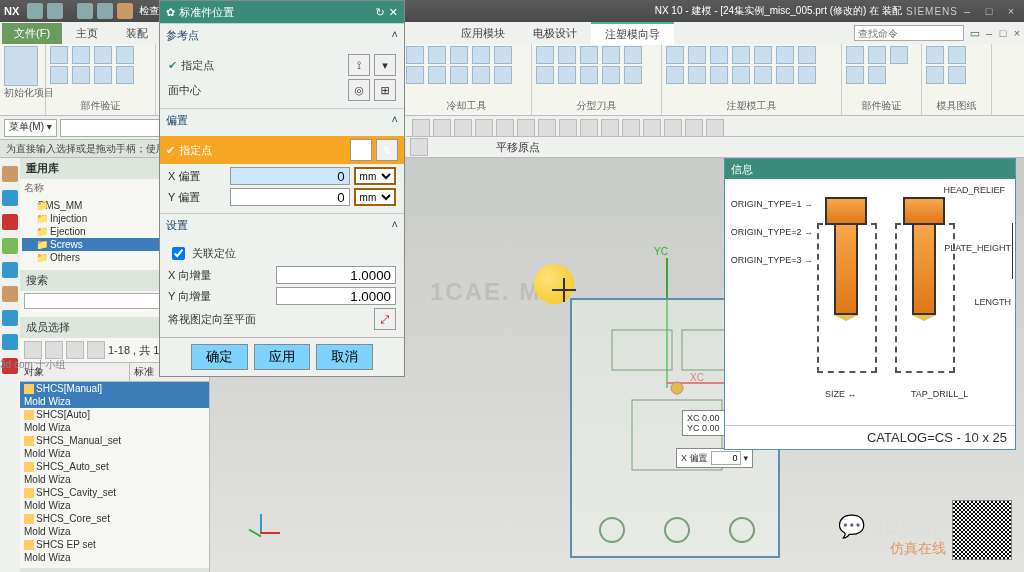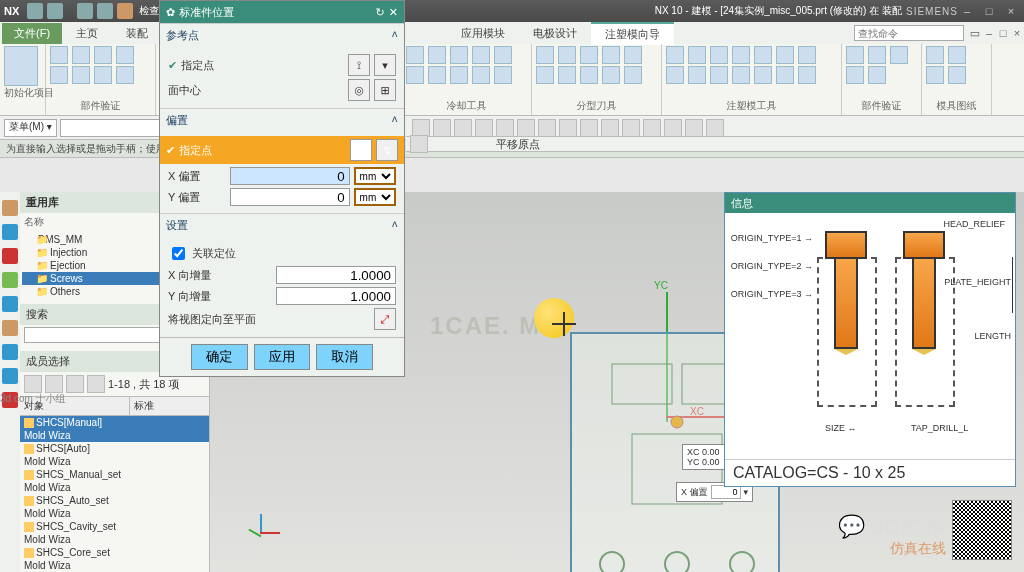--- a/index.html
+++ b/index.html
@@ -32,21 +32,21 @@
   
   
   .tbrow { height:24px; background:#eef1ee; display:flex; align-items:center; gap:3px; padding:0 4px; border-bottom:1px solid #bbb; }
   .tbi { width:18px; height:18px; background:#ddd; border:1px solid #bbb; }
   .tsel { height:18px; border:1px solid #aaa; background:#fff; padding:0 4px; font-size:10px; }
   
   
   .hint { height:18px; background:#dde4dc; padding:2px 6px; font-size:10px; color:#444; border-bottom:1px solid #bbb; }
   
   
-  .main { position:absolute; top:158px; left:0; right:0; bottom:0; display:flex;margin-top:34px; }
+  .main { position:absolute; top:158px; left:0; right:0; bottom:0; display:flex; }
   
   
   .leftstrip { width:20px; background:#eef1ee; display:flex; flex-direction:column; gap:8px; padding-top:8px; align-items:center; }
   .ls-icon { width:16px; height:16px; background:#c96; border-radius:2px; }
   .ls-icon.b2 { background:#39c; }
   .ls-icon.b3 { background:#c33; }
   
   
   .reuse { width:190px; background:#f6f6f3; border-right:1px solid #bbb; display:flex; flex-direction:column; }
   .rhdr { background:#dce6dc; padding:3px 6px; font-weight:bold; }
@@ -76,21 +76,21 @@
   .drow { display:flex; align-items:center; margin:3px 0; gap:4px; }
   .drow label { width:60px; }
   .drow.hi { background:#f5a623; color:#fff; padding:3px 6px; margin:0 -8px; }
   .numbox { width:120px; height:18px; border:1px solid #999; background:#fff; text-align:right; padding:0 4px; }
   .unitsel { width:44px; height:18px; border:2px solid #a16207; background:#fff; font-size:10px; }
   .ibtn { width:22px; height:22px; border:1px solid #999; background:#f0f0f0; display:flex; align-items:center; justify-content:center; }
   .dlgbtns { display:flex; justify-content:center; gap:6px; padding:6px; border-top:1px solid #bbb; }
   .dlgbtns button { padding:3px 14px; background:#7dd3fc; border:1px solid #888; }
   
   
-  .tb2 { position:absolute; left:406px; top:136px; right:0; height:16px; background:#eef1ee; display:flex; align-items:center; gap:4px; padding:0 4px; border-top:1px solid #bbb; border-bottom:1px solid #bbb; z-index:5; }
+  .tb2 { position:absolute; left:406px; top:136px; right:0; height:22px; background:#eef1ee; display:flex; align-items:center; gap:4px; padding:0 4px; border-top:1px solid #bbb; border-bottom:1px solid #bbb; z-index:5; }
   
   
   .canvas { position:absolute; left:210px; right:0; top:0; bottom:0; background:linear-gradient(#c9cbc8,#e2e2df); }
   .watermark { position:absolute; left:220px; top:120px; font-size:24px; color:#bfbfb8; font-weight:bold; letter-spacing:2px; }
   .crosshair { position:absolute; left:342px; top:120px; width:24px; height:24px; }
   .crosshair::before,.crosshair::after { content:""; position:absolute; background:#333; }
   .crosshair::before { left:11px; top:0; width:2px; height:24px; }
   .crosshair::after { top:11px; left:0; height:2px; width:24px; }
   .yball { position:absolute; left:324px; top:106px; width:40px; height:40px; background:radial-gradient(circle at 35% 35%, #ffe27a, #f3c514); border-radius:50%; }
   .triad { position:absolute; left:32px; bottom:18px; width:40px; height:40px; }
@@ -113,21 +113,21 @@
   .info .ihdr { height:20px; background:#3a8d7a; color:#fff; display:flex; align-items:center; padding:0 6px; }
   .info .ibody { padding:8px; position:relative; height:246px; }
   .bolt { position:absolute; width:42px; }
   .bolt .head { height:28px; background:linear-gradient(#f7a64a,#e07818); border:2px solid #333; }
   .bolt .shaft { width:24px; height:90px; margin:0 auto; background:linear-gradient(#f7a64a,#e07818); border:2px solid #333; border-top:none; }
   .bolt .tip { width:0; height:0; border-left:12px solid transparent; border-right:12px solid transparent; border-top:6px solid #e6c254; margin:0 auto; }
   .hole { position:absolute; border:2px dashed #555; }
   .dim { position:absolute; font-size:9px; color:#333; }
   .dimline { position:absolute; background:#333; }
   .origin-lbl { position:absolute; font-size:9px; text-align:right; }
-  .catalog { padding:4px 8px; border-top:1px solid #ccc; font-size:16px; }
+  .catalog { padding:4px 8px; border-top:1px solid #ccc; font-size:13px;text-align:right; }
   
   .qr { position:absolute; right:12px; bottom:12px; width:60px; height:60px; background:#fff; border:1px solid #888;
         background-image:repeating-linear-gradient(#000 0 2px, #fff 2px 4px), repeating-linear-gradient(90deg,#000 0 2px,#fff 2px 4px);
         background-blend-mode:difference; z-index:30; }
   .wm3d { position:absolute; right:80px; bottom:30px; font-size:22px; color:#ddd; z-index:25; }
   .wmcn { position:absolute; right:78px; bottom:14px; font-size:14px; color:#d96; z-index:25; }
   
   .credit { position:absolute; left:0; top:200px; font-size:10px; color:#888; }
 </style>
 </head>

